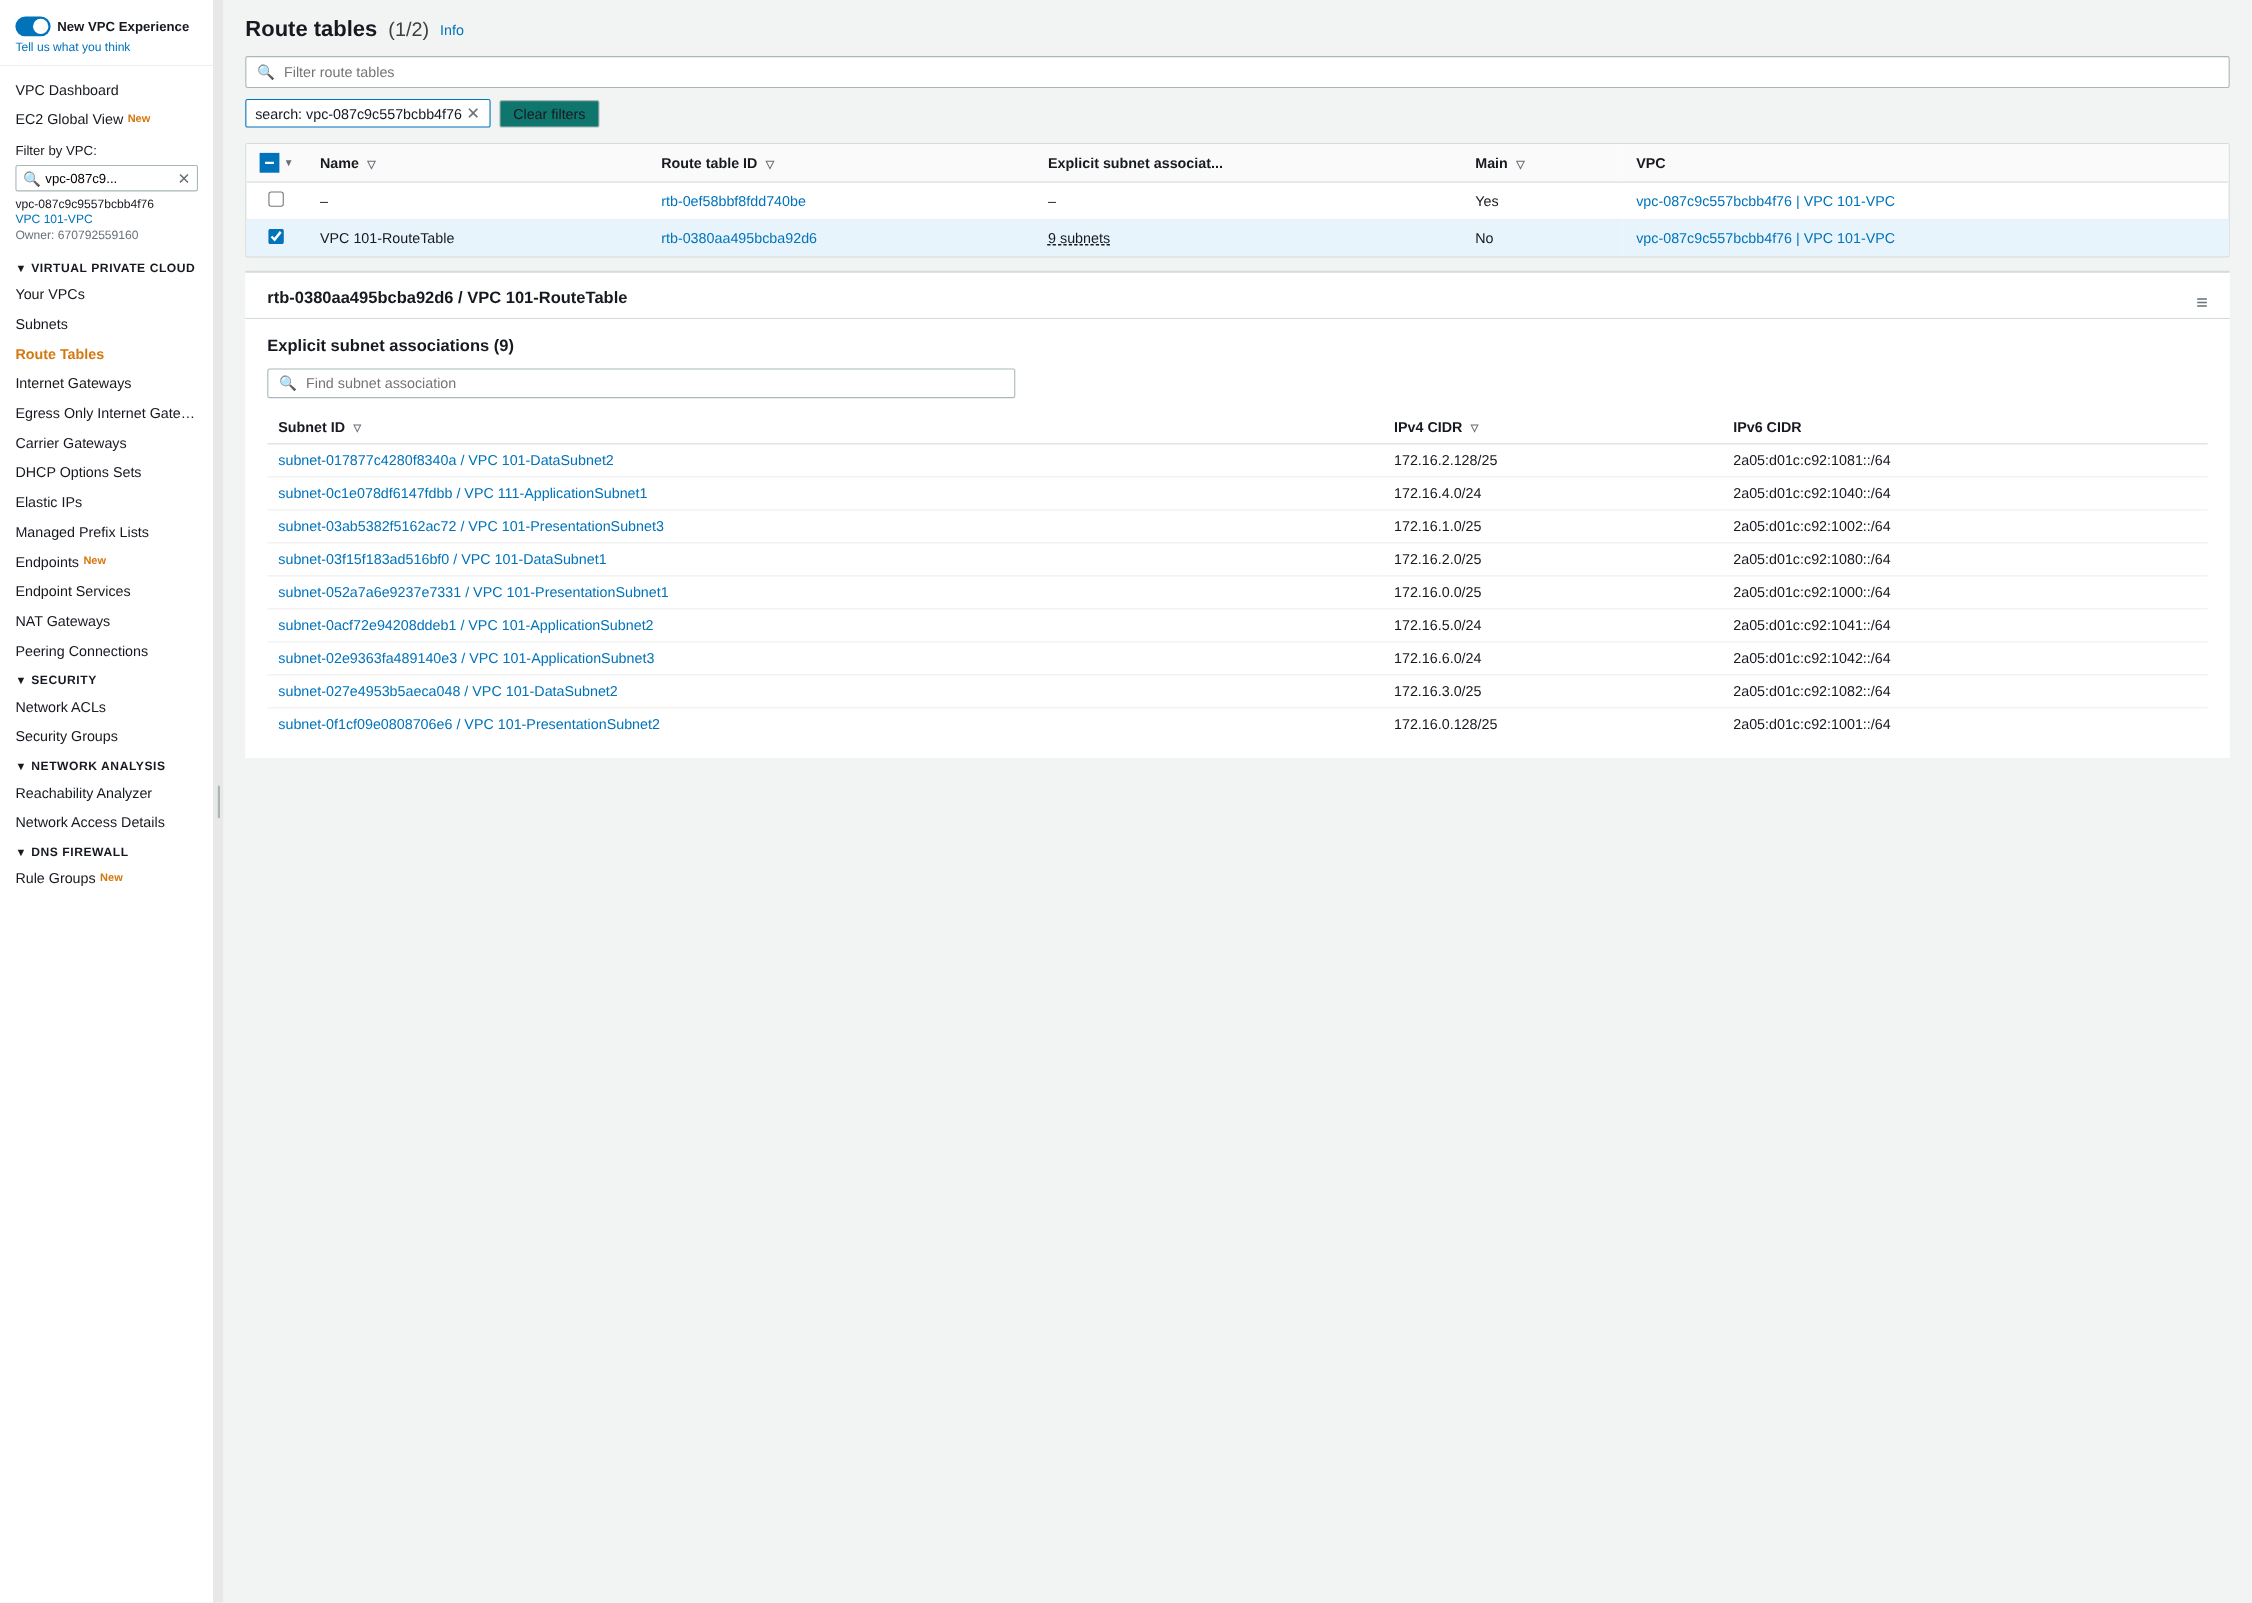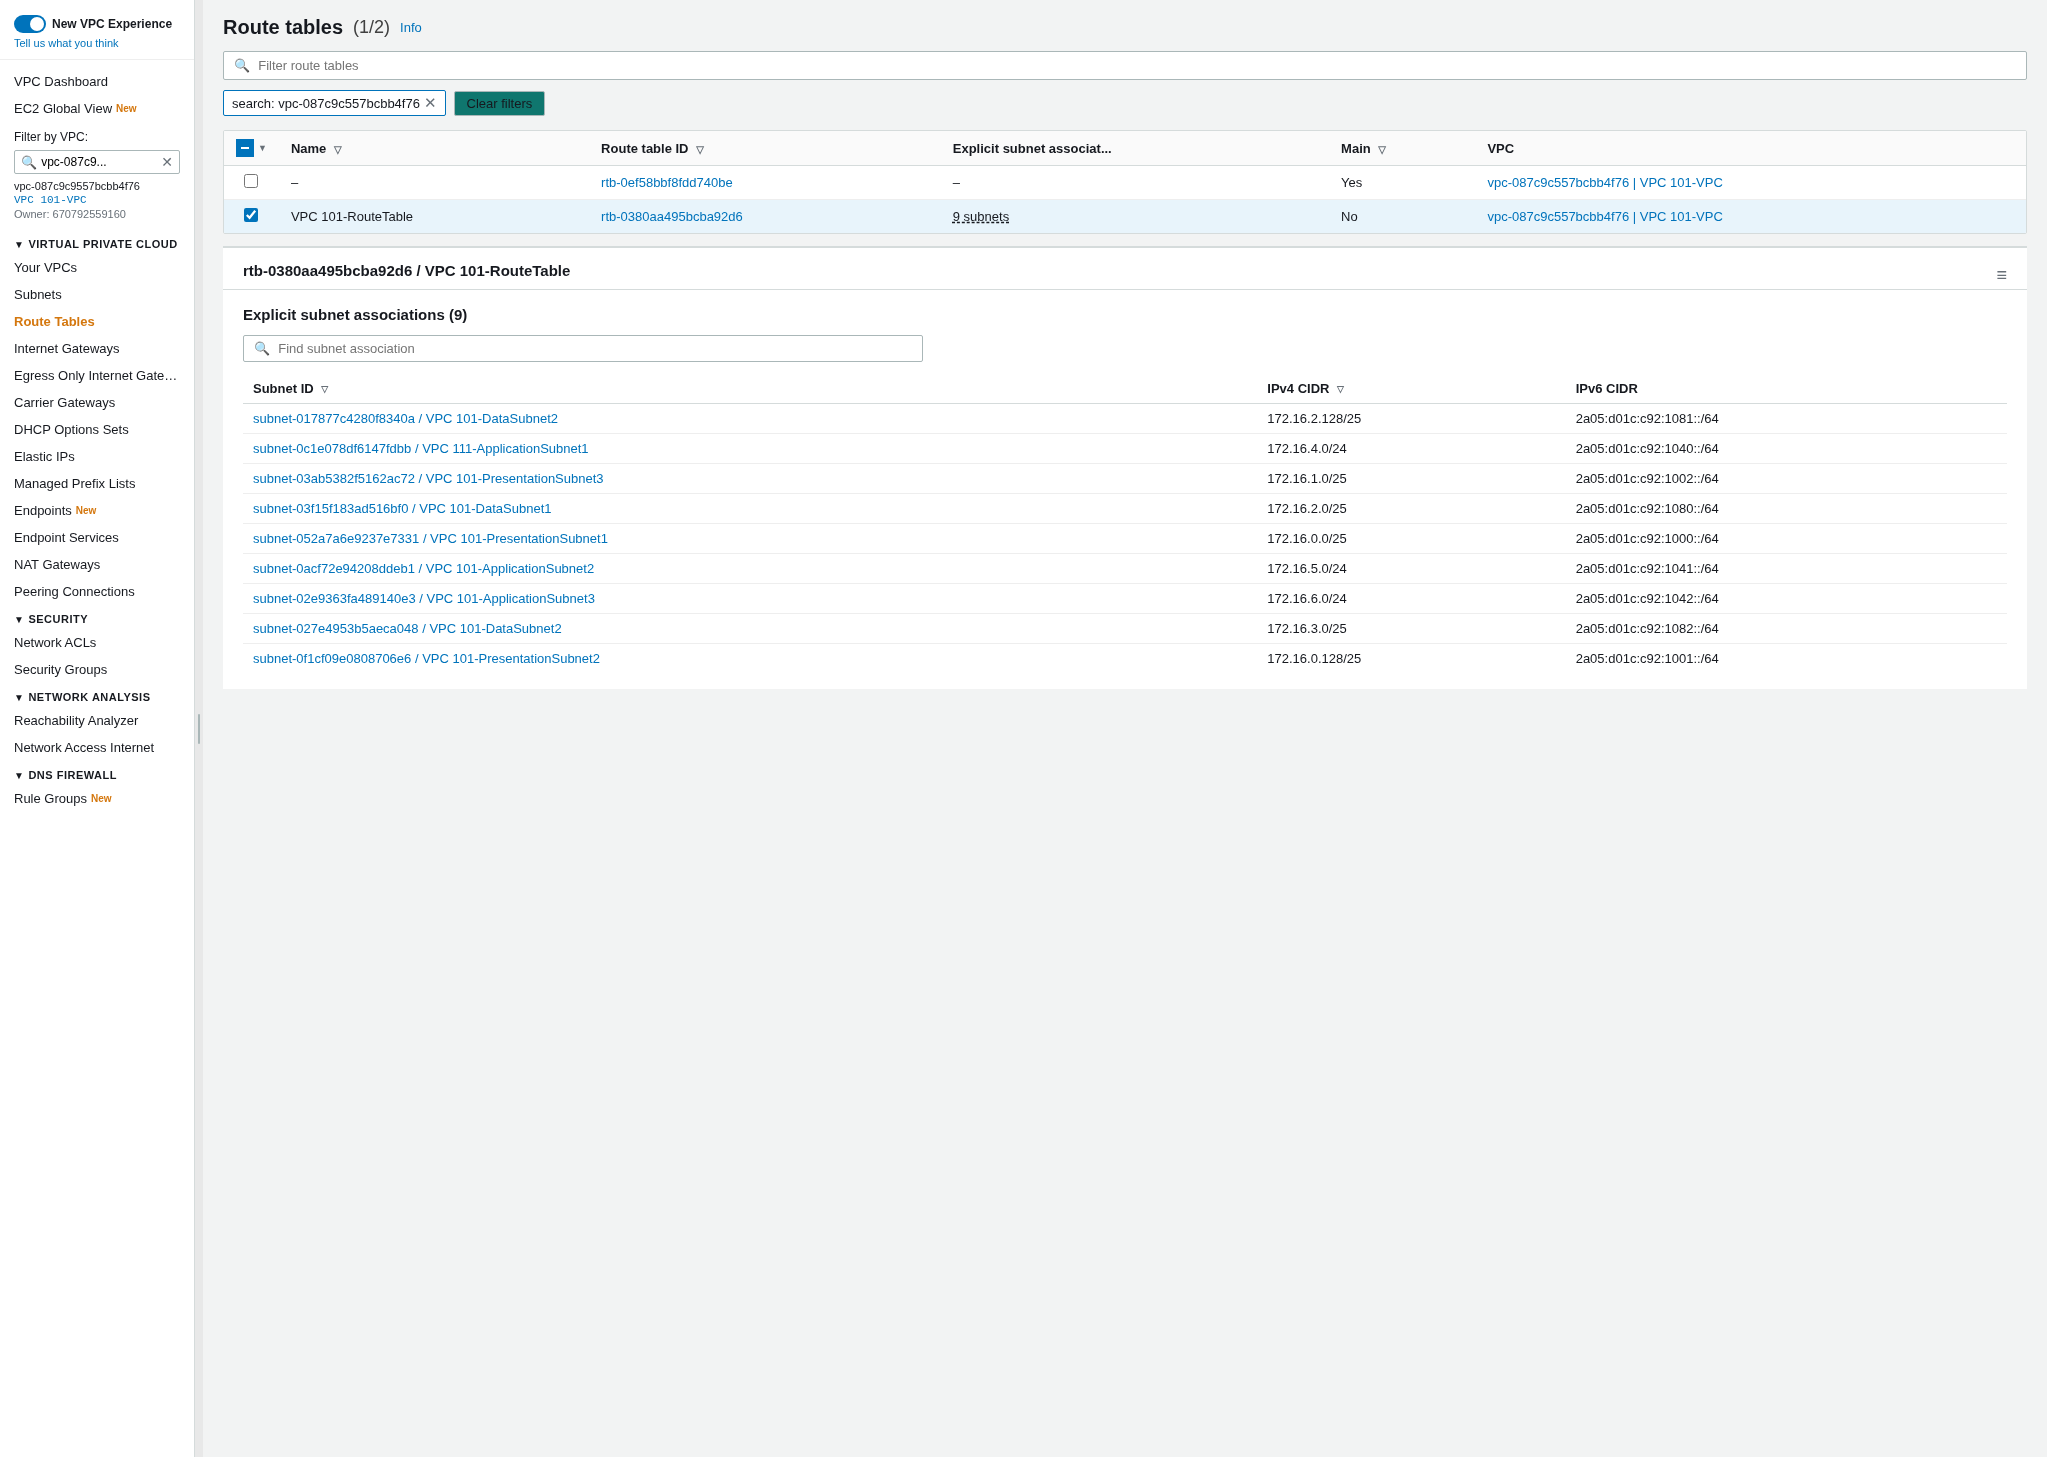--- a/index.html
+++ b/index.html
@@ -18,21 +18,21 @@
     .nav-item.active { color: #d4770e; font-weight: 600; }
     .nav-item.new-badge::after { content: 'New'; font-size: 10px; color: #d4770e; font-weight: 600; margin-left: 4px; }
     .nav-section { padding: 8px 14px 4px; font-size: 11px; font-weight: 700; color: #16191f; letter-spacing: 0.5px; display: flex; align-items: center; gap: 4px; }
     .nav-section .arrow { font-size: 10px; }
     .filter-section { padding: 8px 14px; }
     .filter-label { font-size: 12px; color: #16191f; margin-bottom: 6px; }
     .filter-input { display: flex; align-items: center; border: 1px solid #aab7b8; border-radius: 2px; padding: 3px 6px; background: #fff; gap: 4px; width: 100%; }
     .filter-input input { border: none; outline: none; font-size: 12px; flex: 1; min-width: 0; }
     .filter-input .clear-btn { cursor: pointer; color: #687078; font-size: 14px; }
     .filter-vpc { font-size: 12px; color: #16191f; padding: 2px 0; }
-    .filter-vpc-name { font-size: 12px; color: #0073bb; font-family: Liberation Mono, monospace; }
+    .filter-vpc-name { font-size: 12px; color: #0073bb; }
     .owner-text { font-size: 11px; color: #687078; padding: 2px 0; }
     .resize-handle { width: 8px; background: #e8e8e8; cursor: col-resize; display: flex; align-items: center; justify-content: center; }
     .resize-handle::after { content: ''; width: 2px; height: 30px; background: #aab7b8; border-radius: 1px; }
 
     
     .main { flex: 1; overflow-y: auto; background: #f2f3f3; display: flex; flex-direction: column; }
     .main-content { padding: 16px 20px; }
 
     
     .page-header { display: flex; align-items: center; gap: 10px; margin-bottom: 12px; }
@@ -143,21 +143,21 @@
       <span>SECURITY</span>
     </div>
     <div class="nav-item">Network ACLs</div>
     <div class="nav-item">Security Groups</div>
 
     <div class="nav-section">
       <span class="arrow">▼</span>
       <span>NETWORK ANALYSIS</span>
     </div>
     <div class="nav-item">Reachability Analyzer</div>
-    <div class="nav-item">Network Access Internet</div>
+    <div class="nav-item">Network Access Details</div>
 
     <div class="nav-section">
       <span class="arrow">▼</span>
       <span>DNS FIREWALL</span>
     </div>
     <div class="nav-item" style="display:flex;align-items:center;">
       <span>Rule Groups</span>
       <span style="font-size:10px;color:#d4770e;font-weight:600;margin-left:4px;">New</span>
     </div>
   </div>

